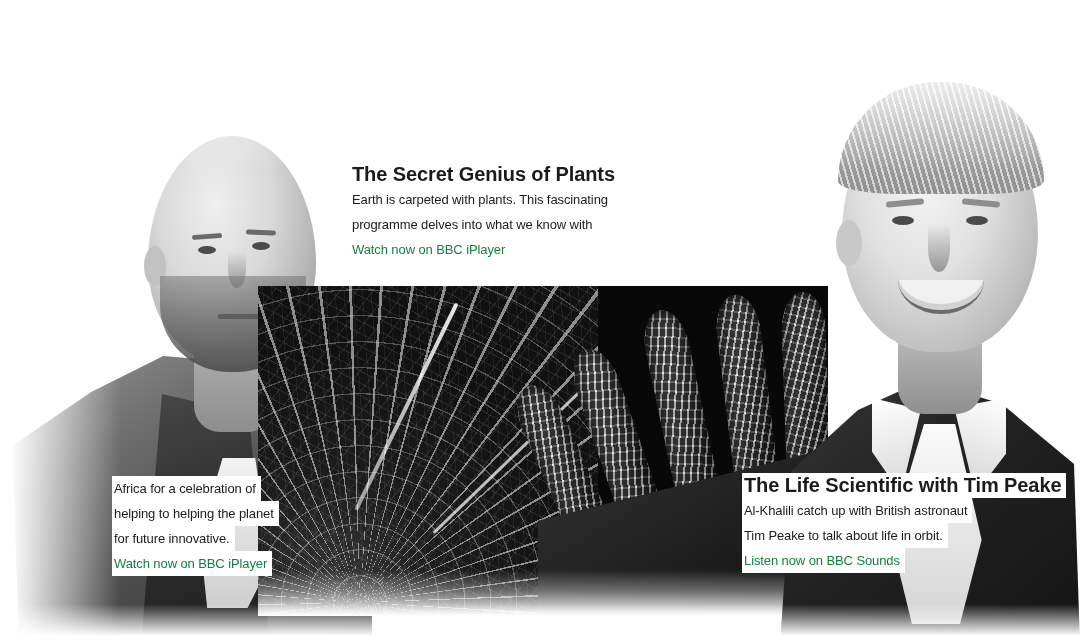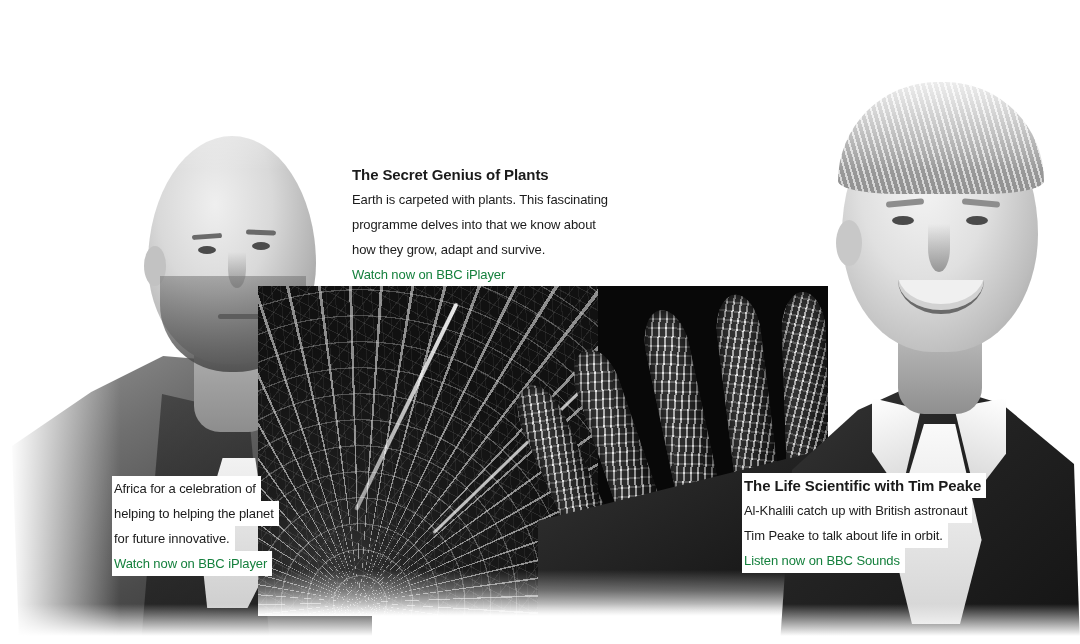--- a/index.html
+++ b/index.html
@@ -304,21 +304,21 @@
     background: #ffffff;
     color: #1b1b1b;
     font-size: 13px;
     line-height: 25px;
     padding: 0 5px 0 2px;
     white-space: pre;
     letter-spacing: -0.1px;
   }
   .promo .line.title {
     font-weight: bold;
-    font-size: 15px;
+    font-size: 20px;
     text-align: right;
   }
   .promo .line.cta {
     color: #15803d;
     font-weight: normal;
   }
   .promo.no-plate .line {
     background: transparent;
     padding-left: 0;
   }
@@ -389,22 +389,21 @@
     </div>
 
     <div class="white-veil-top"></div>
     <div class="white-veil-left"></div>
     <div class="white-veil-bottom"></div>
   </div>
 
   <div class="promo no-plate" id="promo-plants">
     <div class="line title">The Secret Genius of Plants</div>
     <div class="line">Earth is carpeted with plants. This fascinating</div>
-    <div class="line">programme delves into that we know about</div>
-    <div class="line">how they grow, adapt and survive.</div>
+    <div class="line">programme delves into what we know with</div>
     <div class="line cta">Watch now on BBC iPlayer</div>
   </div>
 
   <div class="promo" id="promo-earthshot">
     <div class="line">Africa for a celebration of</div>
     <div class="line">helping to helping the planet</div>
     <div class="line">for future innovative.</div>
     <div class="line cta">Watch now on BBC iPlayer</div>
   </div>
 

